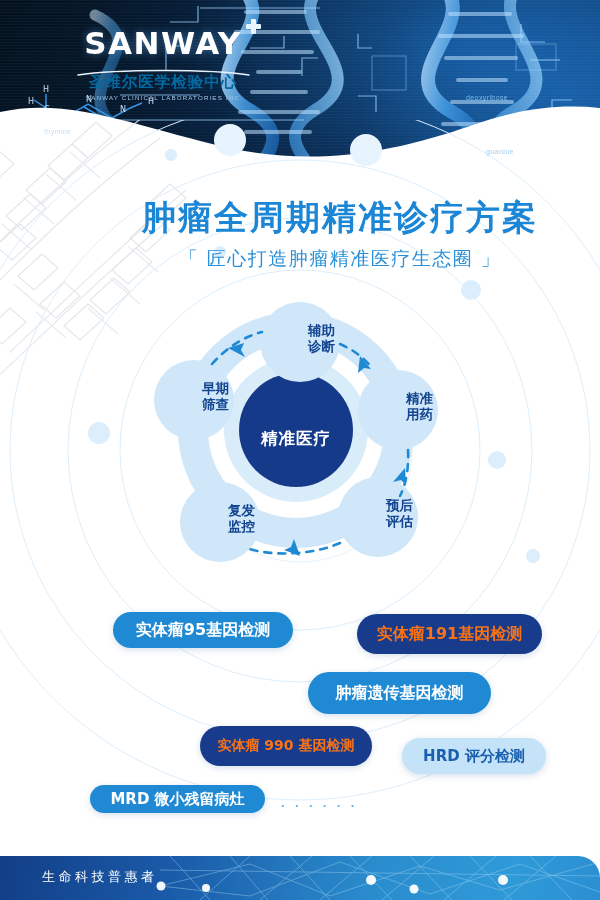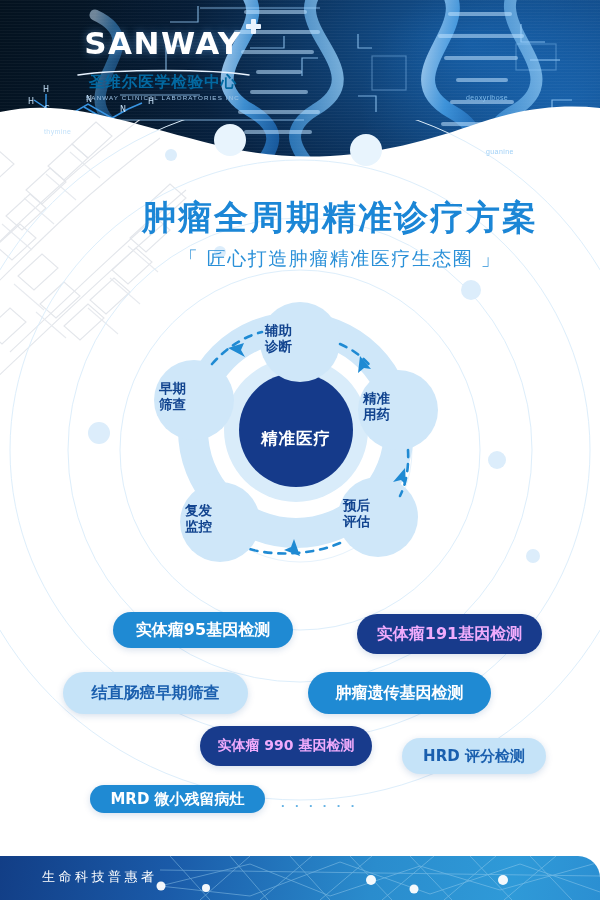--- a/index.html
+++ b/index.html
@@ -83,21 +83,21 @@
     line-height:1.15;
   }
   .title-sub{
     font-family:"DejaVu Sans","Liberation Sans",sans-serif;
     font-size:19px;color:#2a90d8;letter-spacing:1.5px;margin-top:9px;
   }
 
   
   .cycle{position:absolute;left:150px;top:300px;width:300px;height:290px;z-index:4;}
   .cyc-label{
-    position:absolute;text-align:left;
+    position:absolute;text-align:right;
     font-family:"DejaVu Sans","Liberation Sans",sans-serif;
     font-weight:bold;font-size:13.5px;color:#12448f;line-height:1.22;
     width:70px;
   }
   .core-label{
     position:absolute;left:100px;top:412px;width:100px;text-align:center;
     font-family:"DejaVu Sans","Liberation Sans",sans-serif;
     font-size:16.5px;font-weight:bold;color:#ffffff;line-height:1.35;
     letter-spacing:1px;z-index:6;margin-top:20px;
   }
@@ -107,21 +107,21 @@
   .pill{
     position:absolute;
     display:flex;align-items:center;justify-content:center;
     border-radius:40px;
     font-family:"DejaVu Sans","Liberation Sans",sans-serif;
     font-weight:bold;
     white-space:nowrap;
     box-shadow:0 2px 7px rgba(20,70,140,.17);
   }
   .pill.med{background:#1f8ad3;color:#ffffff;}
-  .pill.dark{background:#183b8c;color:#f0abfc;}
+  .pill.dark{background:#183b8c;color:#f97316;}
   .pill.light{background:#c5e3f8;color:#1a5fae;}
   .dots{
     position:absolute;left:281px;top:798px;
     font-size:13px;color:#64b2e4;letter-spacing:3px;font-weight:bold;
     z-index:5;
   }
 
   
   .footer{
     position:absolute;left:0;top:856px;width:600px;height:44px;
@@ -371,21 +371,20 @@
 
     
     <div class="core-label" style="left:96px;top:108px;">
       <div>精准医疗</div>
     </div>
   </div>
 
   <div class="pills">
     <div class="pill med" style="left:113px;top:10px;width:180px;height:36px;font-size:16px;">实体瘤95基因检测</div>
     <div class="pill dark" style="left:357px;top:12px;width:185px;height:40px;font-size:16px;">实体瘤191基因检测</div>
-    <div class="pill light" style="left:63px;top:70px;width:185px;height:42px;font-size:16px;">结直肠癌早期筛查</div>
     <div class="pill med" style="left:308px;top:70px;width:183px;height:42px;font-size:16px;">肿瘤遗传基因检测</div>
     <div class="pill dark" style="left:200px;top:124px;width:172px;height:40px;font-size:14px;">实体瘤 990 基因检测</div>
     <div class="pill light" style="left:402px;top:136px;width:144px;height:36px;font-size:15px;">HRD 评分检测</div>
     <div class="pill med" style="left:90px;top:183px;width:175px;height:28px;font-size:15px;">MRD 微小残留病灶</div>
   </div>
   <div class="dots">· · · · · ·</div>
 
   <div class="footer">
     <svg class="footer-net" width="600" height="44" viewBox="0 0 600 44">
       <g stroke="#9fd2f0" stroke-width=".8" opacity=".55" fill="none">

